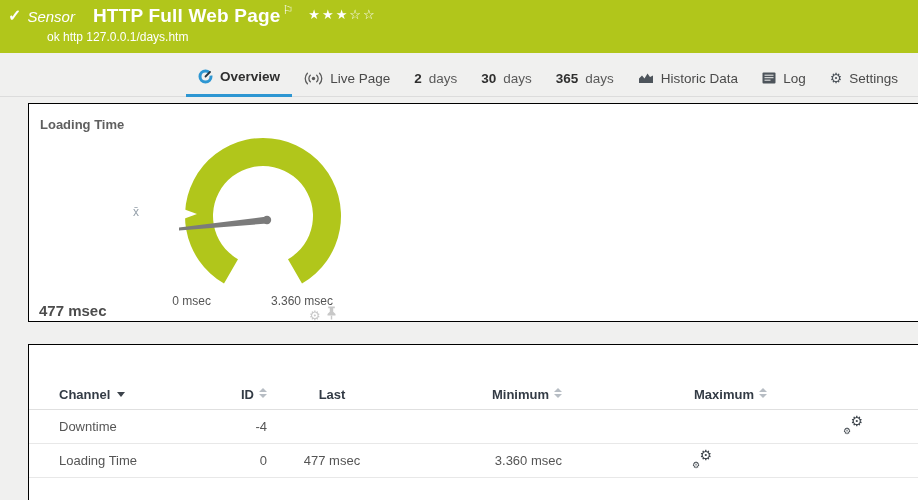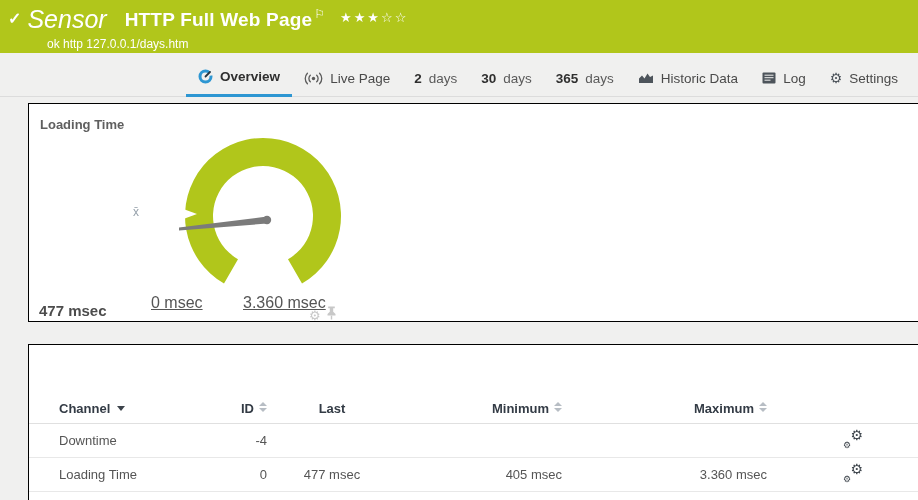--- a/index.html
+++ b/index.html
@@ -3,21 +3,21 @@
 <meta charset="utf-8">
 <style>
   * { box-sizing: border-box; margin: 0; padding: 0; }
   html, body { width: 918px; height: 500px; overflow: hidden; }
   body { background: #f0f0ef; font-family: "Liberation Sans", sans-serif; position: relative; }
 
   
   .sensor-header { background: #b1c61b; height: 53px; color: #fff; padding: 5px 10px 0 8px; }
   .title-row { display: flex; align-items: center; }
   .check-icon { font-size: 16px; font-weight: bold; margin-right: 6px; position: relative; top: -1px; }
-  .type-label { font-style: italic; font-size: 25px; margin-right: 9px; }
+  .type-label { font-style: italic; font-size: 15px; margin-right: 9px; }
   .sensor-title { font-weight: bold; font-size: 19px; letter-spacing: .2px; padding-left: 9px; }
   .flag-icon { font-size: 12px; position: relative; top: -6px; margin-left: 2px; cursor: pointer; }
   .stars { margin-left: 15px; font-size: 13px; letter-spacing: 2px; position: relative; top: -2px; cursor: pointer; }
   .status-line { font-size: 12px; margin: 3px 0 0 39px; }
 
   
   .tabbar { display: flex; justify-content: flex-end; align-items: stretch; height: 44px;
             padding: 6px 8px 0 28px; border-bottom: 1px solid #dcdcdc; }
   .tab { display: flex; align-items: center; gap: 7px; font-size: 13.5px; color: #4a4a4a;
          padding: 0 12px; cursor: pointer; margin-bottom: -1px; }
@@ -27,37 +27,37 @@
   .tab .glyph { font-size: 14px; color: #4d545b; line-height: 1; }
 
   
   .panel { background: #fff; border: 1px solid #000000; margin-left: 28px; width: 891px; position: relative; }
   .gauge-panel { margin-top: 6px; height: 219px; }
   .table-panel { margin-top: 22px; height: 220px; }
 
   .gp-title { position: absolute; left: 11px; top: 13px; font-size: 13px; font-weight: bold; color: #5f5f5f; }
   .gauge-svg { position: absolute; left: 128px; top: 22px; }
   .avg-marker { position: absolute; left: 104px; top: 101px; font-size: 12px; color: #96a1ab; }
-  .scale-label { position: absolute; top: 190px; font-size: 16px; color: #555; text-align: left; text-decoration: underline; }
+  .scale-label { position: absolute; top: 190px; font-size: 12px; color: #555; text-align: right; }
   .scale-min { left: 122px; width: 60px; }
   .scale-max { left: 214px; width: 90px; }
   .current-value { position: absolute; left: 10px; top: 198px; font-size: 15px; font-weight: bold; color: #4c4c4c; }
   .tile-tools { position: absolute; left: 280px; top: 202px; display: flex; align-items: center; gap: 5px; }
   .tile-gear { font-size: 13px; color: #c8c8c8; cursor: pointer; line-height: 1; }
   .tile-pin { cursor: pointer; display: inline-block; }
 
   
   .thead, .trow { display: grid; grid-template-columns: 190px 48px 130px 165px 205px 1fr; align-items: center; }
   .thead { padding-top: 42px; padding-bottom: 7px; border-bottom: 1px solid #e0e0e0;
            font-size: 13px; font-weight: bold; color: #333b45; align-items: start; }
   .trow { height: 34px; border-bottom: 1px solid #e8e8e8; font-size: 13px; color: #555; }
   .c-channel { padding-left: 30px; text-align: left; }
   .c-right { text-align: right; }
   .c-center { text-align: center; }
-  .th { cursor: pointer; white-space: nowrap; margin-top: 14px; }
+  .th { cursor: pointer; white-space: nowrap; }
   .sort-icon { display: inline-block; margin-left: 5px; vertical-align: 1px; }
   .sort-icon i { display: block; width: 0; height: 0; border-left: 4px solid transparent; border-right: 4px solid transparent; }
   .sort-icon .up { border-bottom: 4px solid #b7bdc4; margin-bottom: 2px; }
   .sort-icon .down { border-top: 4px solid #b7bdc4; }
   .caret-down-icon { display: inline-block; margin-left: 7px; width: 0; height: 0; vertical-align: 2px;
                      border-left: 4px solid transparent; border-right: 4px solid transparent; border-top: 5px solid #3c434b; }
   .gears-icon { position: relative; width: 20px; height: 19px; margin-left: auto; margin-right: 55px; cursor: pointer; }
   .gear-big { position: absolute; right: 0; top: -3px; font-size: 14px; color: #3f464d; line-height: 1; }
   .gear-small { position: absolute; left: 0; bottom: 0; font-size: 9px; color: #3f464d; line-height: 1; }
 </style>
@@ -186,20 +186,19 @@
     <div class="gears-icon">
       <span class="gear-big">⚙</span>
       <span class="gear-small">⚙</span>
     </div>
   </div>
 
   <div class="trow">
     <div class="c-channel">Loading Time</div>
     <div class="c-right">0</div>
     <div class="c-center">477 msec</div>
-    <div class="c-right">405 msec</div>
     <div class="c-right">3.360 msec</div>
     <div class="gears-icon">
       <span class="gear-big">⚙</span>
       <span class="gear-small">⚙</span>
     </div>
   </div>
 </div>
 
 </body></html>

